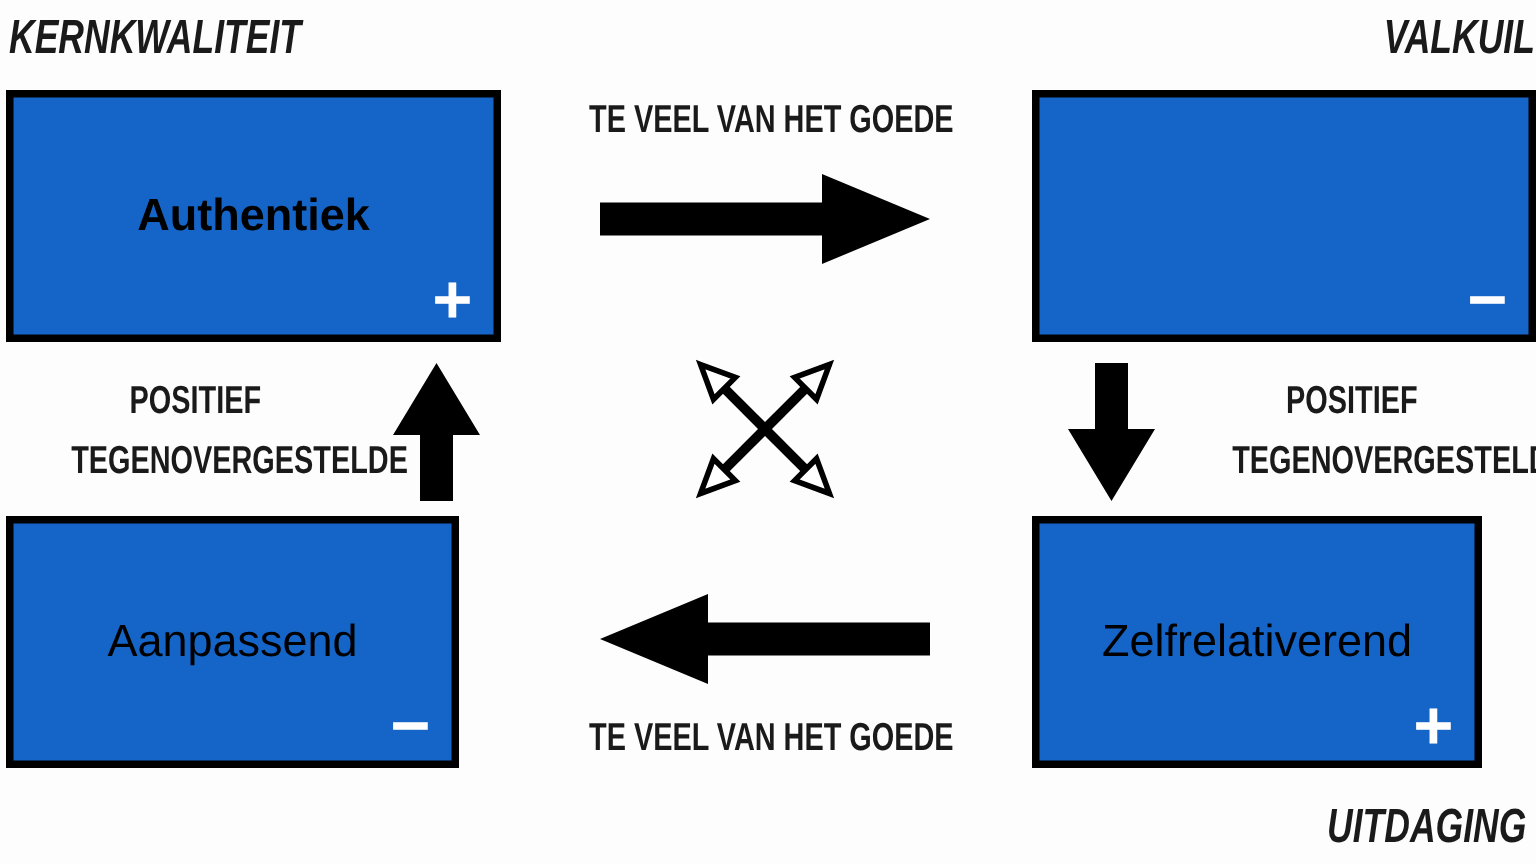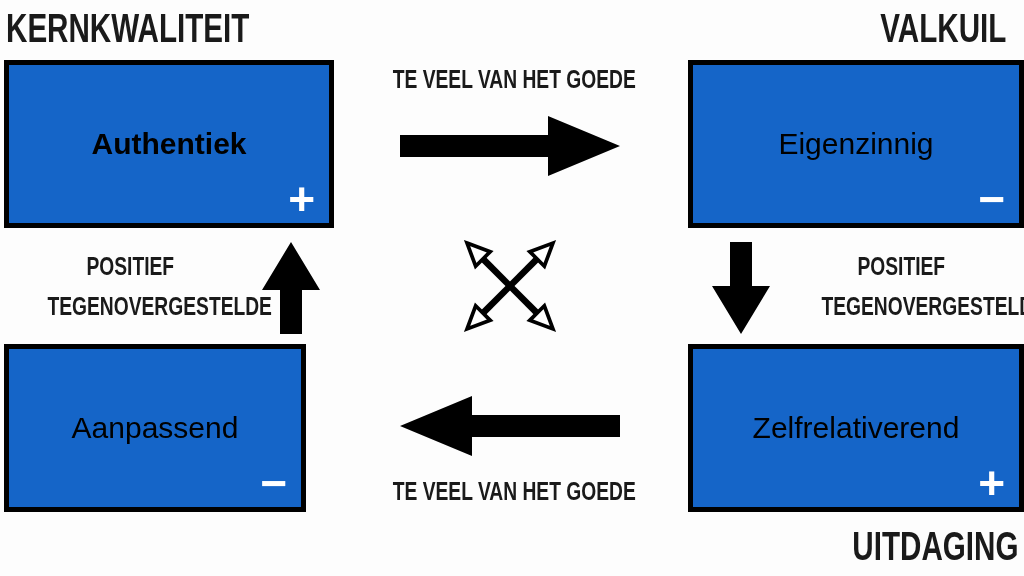--- a/index.html
+++ b/index.html
@@ -18,39 +18,39 @@
     font-weight: 700;
     color: #1a1a1a;
     white-space: nowrap;
     line-height: 1;
   }
   .squeeze { display: inline-block; transform: scaleX(0.74); }
   .origin-left  .squeeze { transform-origin: left center; }
   .origin-right .squeeze { transform-origin: right center; }
   .origin-center .squeeze { transform-origin: center center; }
 
-  .corner { position: absolute; font-size: 40px; }
+  .corner { position: absolute; font-size: 32px; font-style: italic; }
   .corner.tl { left: 6px;  top: 8px;  text-align: left; }
-  .corner.tr { right: 18px; top: 8px;  text-align: left; }
+  .corner.tr { right: 1px; top: 8px;  text-align: left; }
   .corner.bl { left: 6px;  bottom: 10px; text-align: left; }
   .corner.br { right: 6px; bottom: 10px; }
 
   .box {
     position: absolute;
     box-sizing: border-box;
     background: #1565c8;
     border: 5px solid #000;
     display: flex;
     align-items: center;
     justify-content: center;
   }
   .box-tl { left: 4px;   top: 60px;  width: 330px; height: 168px; }
   .box-tr { left: 688px; top: 60px;  width: 336px; height: 168px; }
   .box-bl { left: 4px;   top: 344px; width: 302px; height: 168px; }
-  .box-br { left: 688px; top: 344px; width: 336px; height: 168px; }
+  .box-br { left: 688px; top: 344px; width: 300px; height: 168px; }
 
   .box-label {
     font-size: 30px;
     color: #000;
     white-space: nowrap;
     text-align: center;
   }
   .box-label.bold { font-weight: 700; }
 
   .sign {
@@ -89,21 +89,20 @@
   </div>
   <div class="corner br cond origin-right">
     <span class="squeeze">UITDAGING</span>
   </div>
 
   <div class="box box-tl">
     <span class="box-label bold">Authentiek</span>
     <span class="sign">+</span>
   </div>
   <div class="box box-tr">
-    <span class="box-label">Eigenzinnig</span>
     <span class="sign">−</span>
   </div>
   <div class="box box-bl">
     <span class="box-label">Aanpassend</span>
     <span class="sign">−</span>
   </div>
   <div class="box box-br">
     <span class="box-label">Zelfrelativerend</span>
     <span class="sign">+</span>
   </div>

